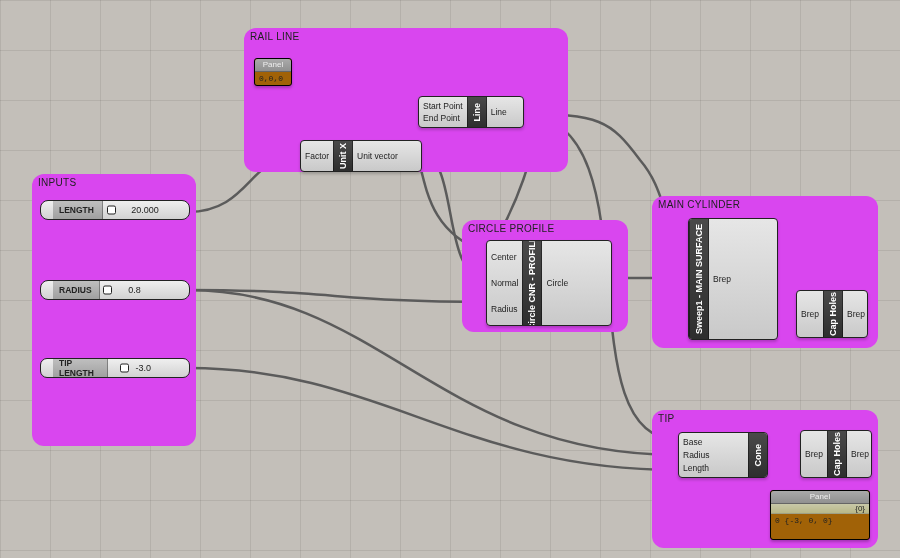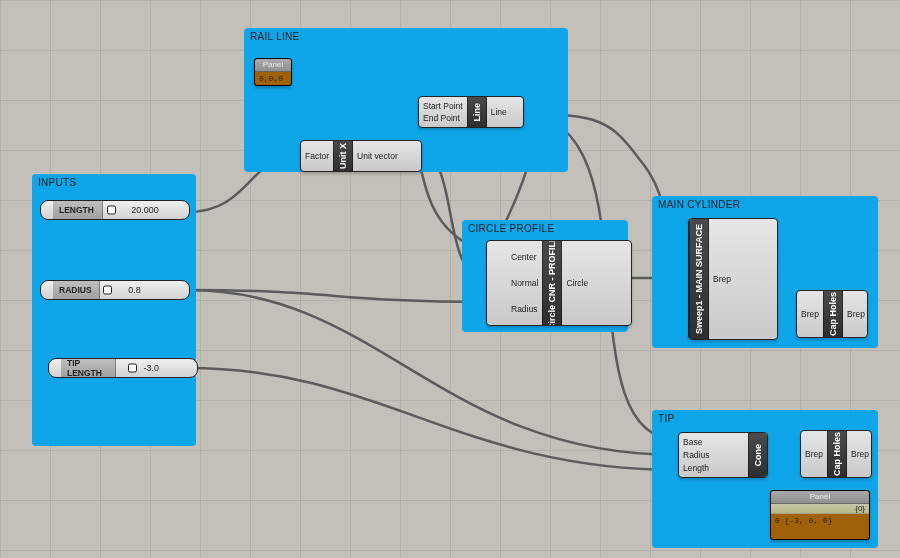--- a/index.html
+++ b/index.html
@@ -21,22 +21,22 @@
     background-image:
       linear-gradient(to right, rgba(0,0,0,0.08) 1px, transparent 1px),
       linear-gradient(to bottom, rgba(0,0,0,0.08) 1px, transparent 1px);
     background-size: 50px 50px;
     background-position: 0 0;
   }
 
   
   .group {
     position: absolute;
-    background: #0ea5e9;
-    border-radius: 4px;
+    background: #d946ef;
+    border-radius: 12px;
   }
   .group-title {
     position: absolute;
     left: 6px;
     top: 3px;
     font-size: 10px;
     text-transform: uppercase;
     letter-spacing: .03em;
   }
 
@@ -249,21 +249,21 @@
     <div class="cap right"></div>
   <div class="label" style="right:60%">
       <span>RADIUS</span>
     </div>
   <div class="track" style="left:40%">
     <div class="knob" style="left:3px;"></div>
     <div class="value">0.8</div>
   </div>
 </div>
 
-<div class="slider" style="left:48px; top:358px; width:148px;">
+<div class="slider" style="left:40px; top:358px; width:148px;border-radius:7px;">
   <div class="cap left"></div>
     <div class="cap right"></div>
   <div class="label" style="right:55%">
       <span>TIP LENGTH</span>
     </div>
   <div class="track" style="left:45%">
     <div class="knob" style="left:12px;"></div>
     <div class="value">-3.0</div>
   </div>
 </div>
@@ -297,21 +297,21 @@
     <div class="inlabel">End Point</div>
   </div>
   <div class="namecol">
       <span>Line</span>
     </div>
   <div class="col">
       <div class="outlabel">Line</div>
     </div>
 </div>
 
-<div class="node" style="left:486px; top:240px; width:124px; height:84px;padding-left:20px;">
+<div class="node" style="left:486px; top:240px; width:124px; height:84px;">
   <div class="col">
     <div class="inlabel">Center</div>
     <div class="inlabel">Normal</div>
     <div class="inlabel">Radius</div>
   </div>
   <div class="namecol">
       <span>Circle CNR - PROFILE</span>
     </div>
   <div class="col">
       <div class="outlabel">Circle</div>

